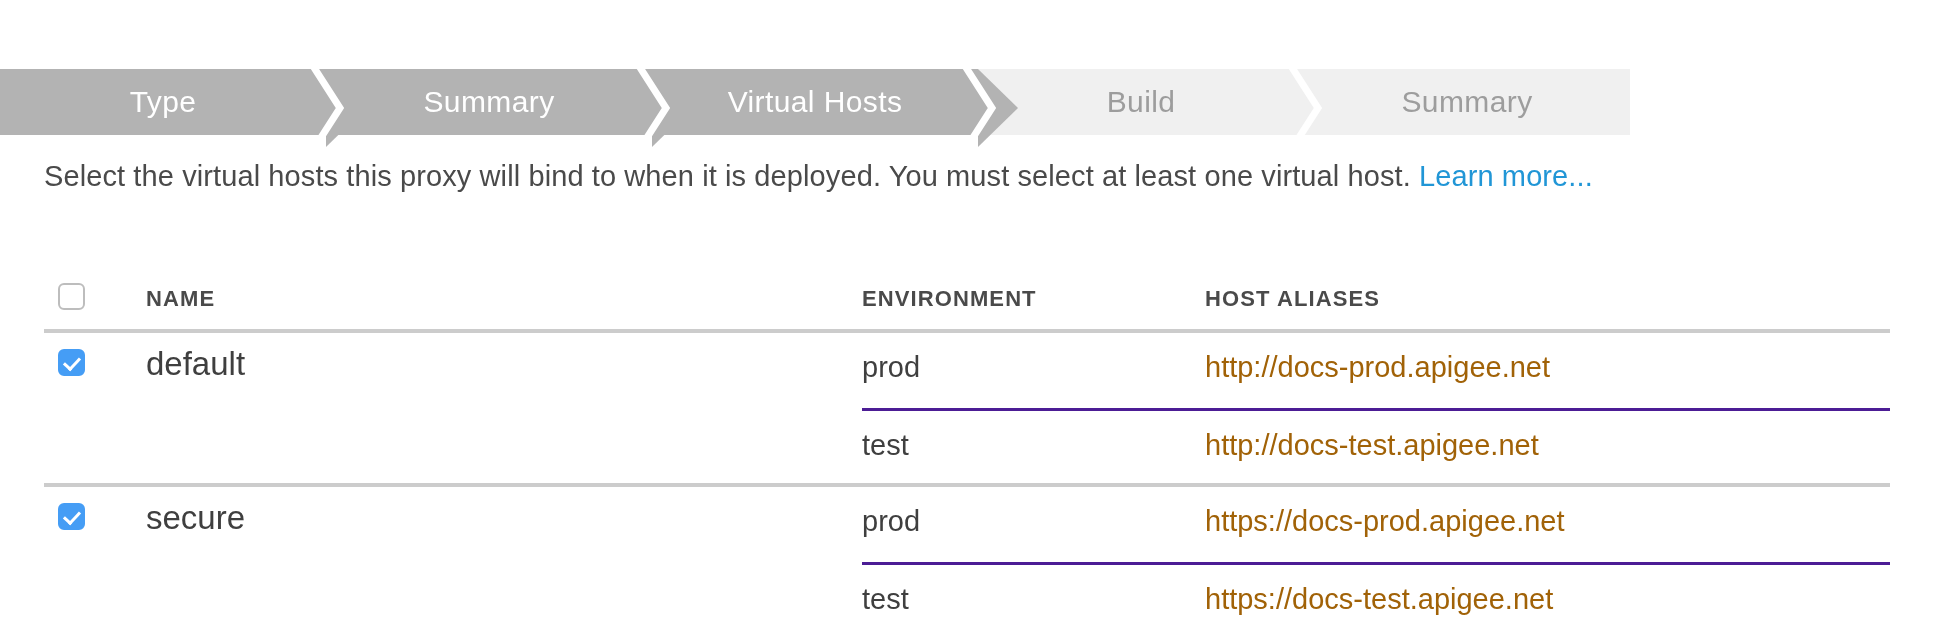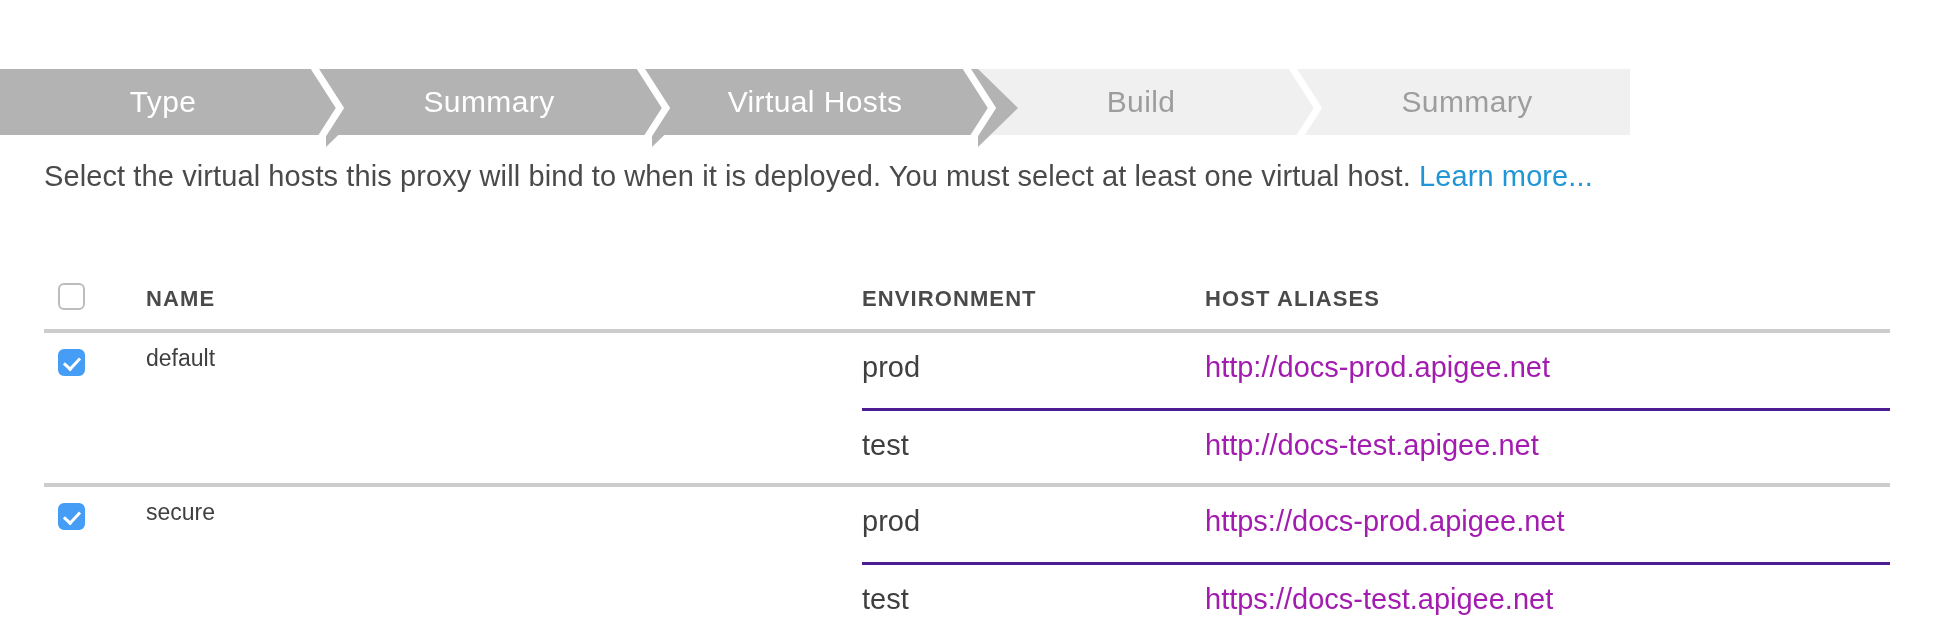--- a/index.html
+++ b/index.html
@@ -118,21 +118,21 @@
   .group-head {
     position: absolute;
     left: 0;
     top: 0;
     width: 818px;
     height: 75px;
   }
   .group-head .col-check { top: 16px; }
   .group-head .col-name {
     top: 12px;
-    font-size: 23px;
+    font-size: 33px;
     color: #3f3f3f;
   }
 
   .env-rows { margin-left: 818px; width: 1028px; }
 
   .env-row {
     position: relative;
     height: 75px;
   }
   .env-row + .env-row { border-top: 3px solid #4c1d95; }
@@ -142,21 +142,21 @@
     left: 0;
     top: 18px;
     font-size: 29px;
     color: #3f3f3f;
   }
   .env-row .cell-host {
     position: absolute;
     left: 343px;
     top: 18px;
     font-size: 29px;
-    color: #a21caf;
+    color: #a16207;
     white-space: nowrap;
   }
 
   
   .checkbox {
     width: 27px;
     height: 27px;
     border-radius: 6px;
     display: inline-block;
     position: relative;

